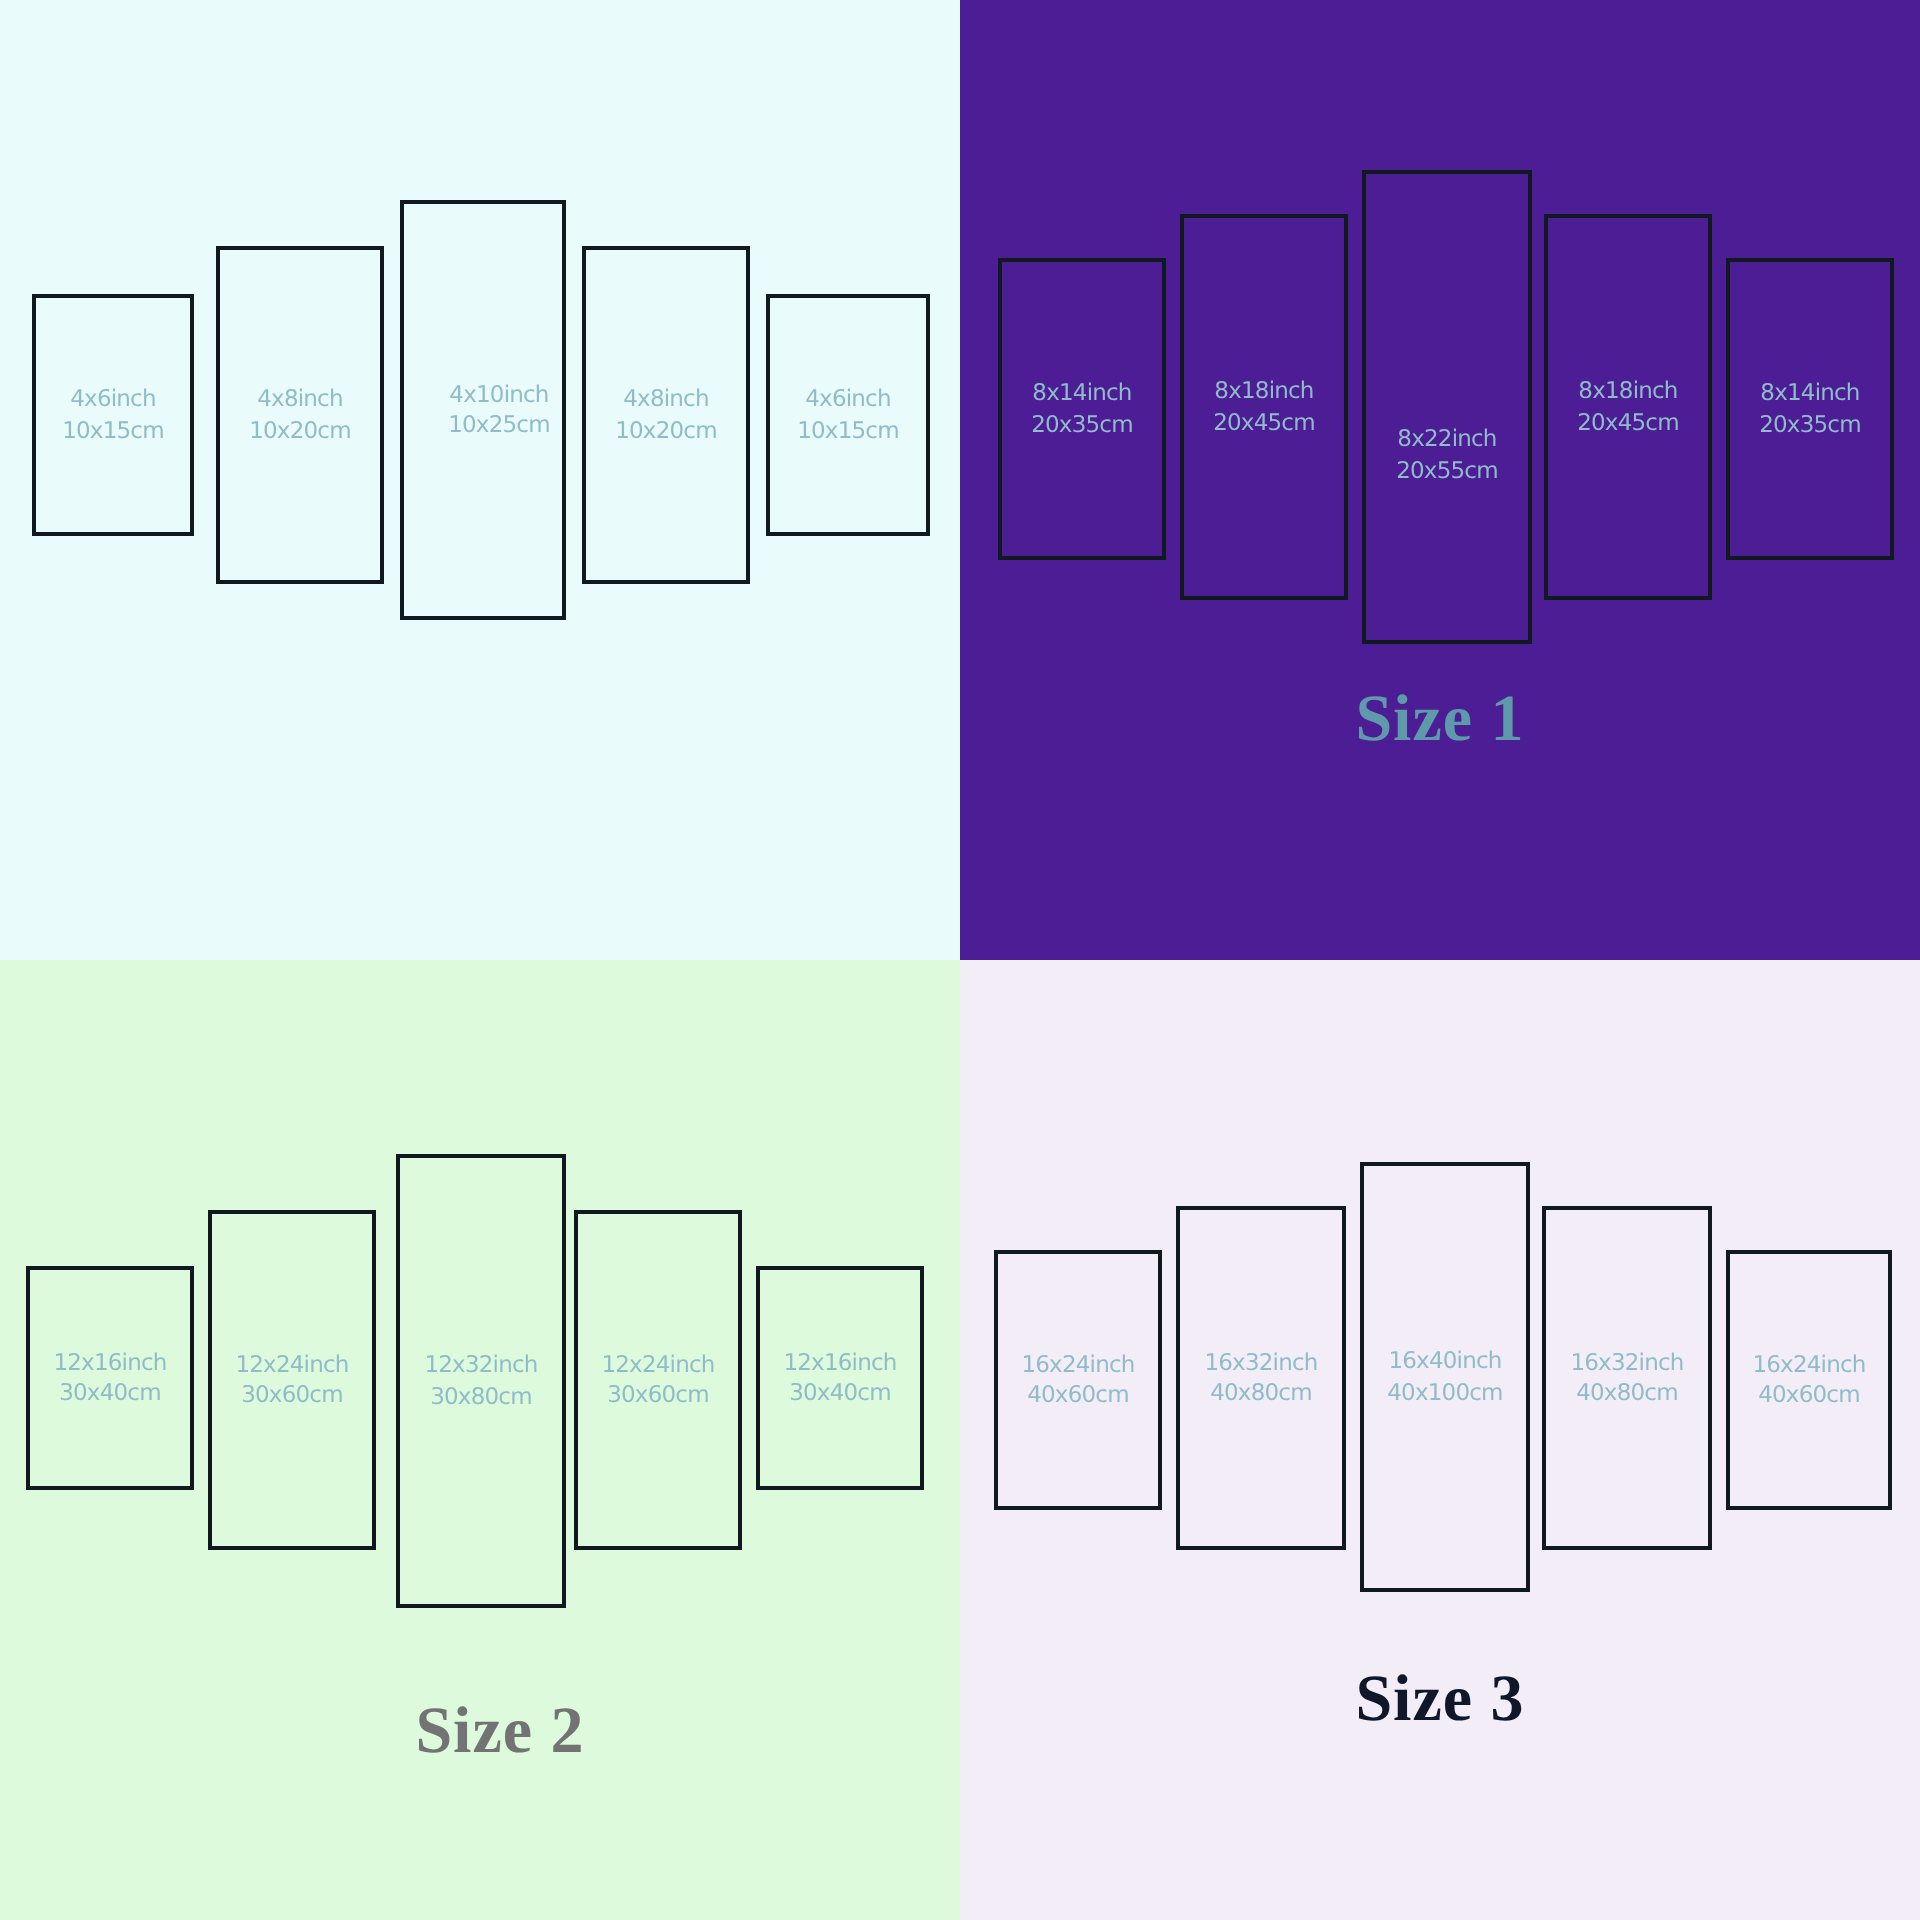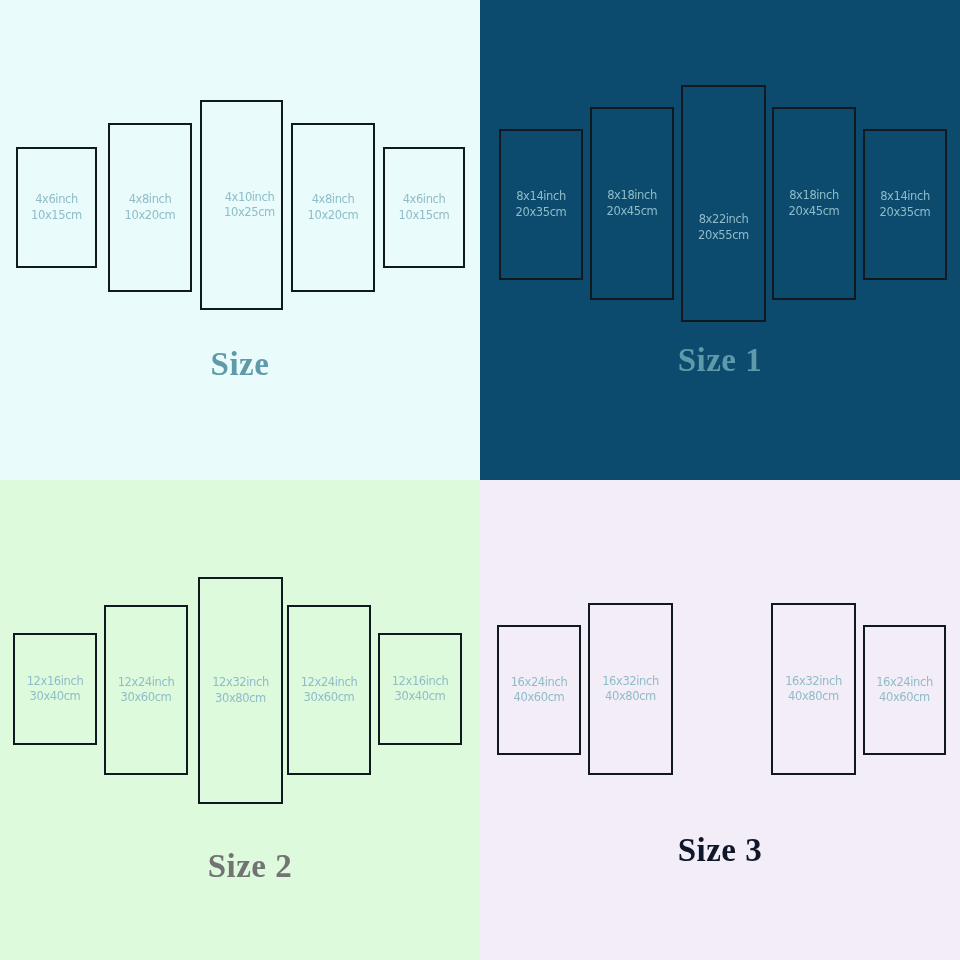--- a/index.html
+++ b/index.html
@@ -92,24 +92,23 @@
         <div class="frame" style="left: 200px; top: 100px; width: 83px; height: 210px; border-color: rgb(16, 24, 32); padding-left: 16px;">
           <div class="frame-label" style="color: rgb(143, 188, 200);"><span>4x10inch</span><span class="line2">10x25cm</span></div>
         </div>
         <div class="frame" style="left: 291px; top: 123px; width: 84px; height: 169px; border-color: rgb(16, 24, 32);">
           <div class="frame-label" style="color: rgb(143, 188, 200);"><span>4x8inch</span><span class="line2">10x20cm</span></div>
         </div>
         <div class="frame" style="left: 383px; top: 147px; width: 82px; height: 121px; border-color: rgb(16, 24, 32);">
           <div class="frame-label" style="color: rgb(143, 188, 200);"><span>4x6inch</span><span class="line2">10x15cm</span></div>
         </div>
       </div>
-    <div class="panel-title" style="top: 346px; color: rgb(95, 154, 170);">Size</div>
   </div>
 
-  <div class="quadrant q-tr" style="background: #0c4a6e;">
+  <div class="quadrant q-tr" style="background: #4c1d95;">
     <div class="frames">
         <div class="frame" style="left: 19px; top: 129px; width: 84px; height: 151px; border-color: rgb(16, 24, 32);">
           <div class="frame-label" style="color: rgb(143, 188, 200);"><span>8x14inch</span><span class="line2">20x35cm</span></div>
         </div>
         <div class="frame" style="left: 110px; top: 107px; width: 84px; height: 193px; border-color: rgb(16, 24, 32);">
           <div class="frame-label" style="color: rgb(143, 188, 200);"><span>8x18inch</span><span class="line2">20x45cm</span></div>
         </div>
         <div class="frame" style="left: 201px; top: 85px; width: 85px; height: 237px; border-color: rgb(16, 24, 32);">
           <div class="frame-label" style="color: rgb(143, 188, 200); margin-top: 48px;"><span>8x22inch</span><span class="line2">20x55cm</span></div>
         </div>
@@ -145,20 +144,23 @@
   </div>
 
   <div class="quadrant q-br" style="background: rgb(243, 237, 248);">
     <div class="frames">
         <div class="frame" style="left: 17px; top: 145px; width: 84px; height: 130px; border-color: rgb(16, 24, 32);">
           <div class="frame-label" style="color: rgb(143, 188, 200);"><span>16x24inch</span><span class="line2">40x60cm</span></div>
         </div>
         <div class="frame" style="left: 108px; top: 123px; width: 85px; height: 172px; border-color: rgb(16, 24, 32);">
           <div class="frame-label" style="color: rgb(143, 188, 200);"><span>16x32inch</span><span class="line2">40x80cm</span></div>
         </div>
+        <div class="frame" style="left: 200px; top: 101px; width: 85px; height: 215px; border-color: rgb(16, 24, 32);">
+          <div class="frame-label" style="color: rgb(143, 188, 200);"><span>16x40inch</span><span class="line2">40x100cm</span></div>
+        </div>
         <div class="frame" style="left: 291px; top: 123px; width: 85px; height: 172px; border-color: rgb(16, 24, 32);">
           <div class="frame-label" style="color: rgb(143, 188, 200);"><span>16x32inch</span><span class="line2">40x80cm</span></div>
         </div>
         <div class="frame" style="left: 383px; top: 145px; width: 83px; height: 130px; border-color: rgb(16, 24, 32);">
           <div class="frame-label" style="color: rgb(143, 188, 200);"><span>16x24inch</span><span class="line2">40x60cm</span></div>
         </div>
       </div>
     <div class="panel-title" style="top: 352px; color: #0f172a;">Size 3</div>
   </div>
 

